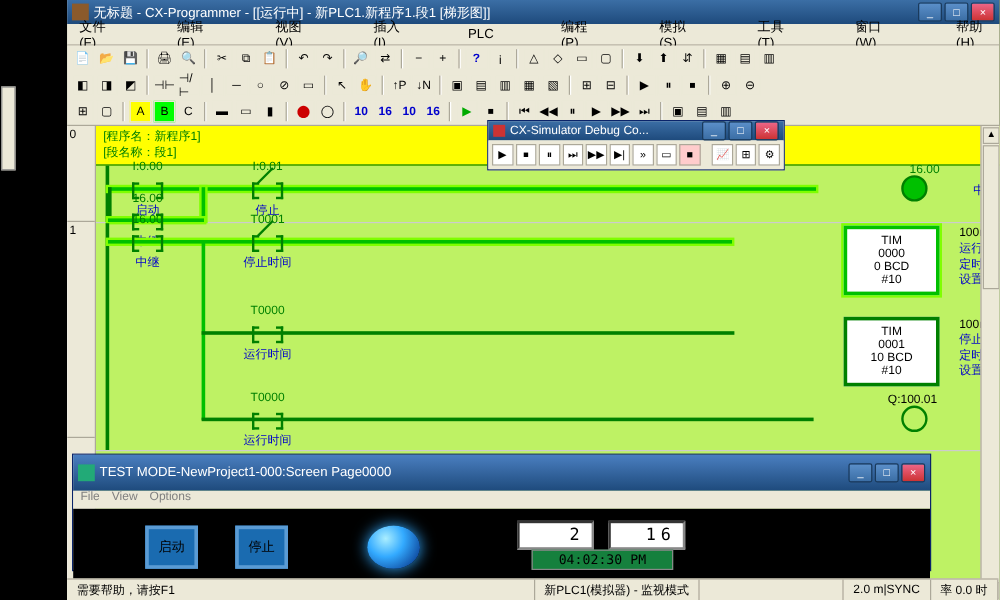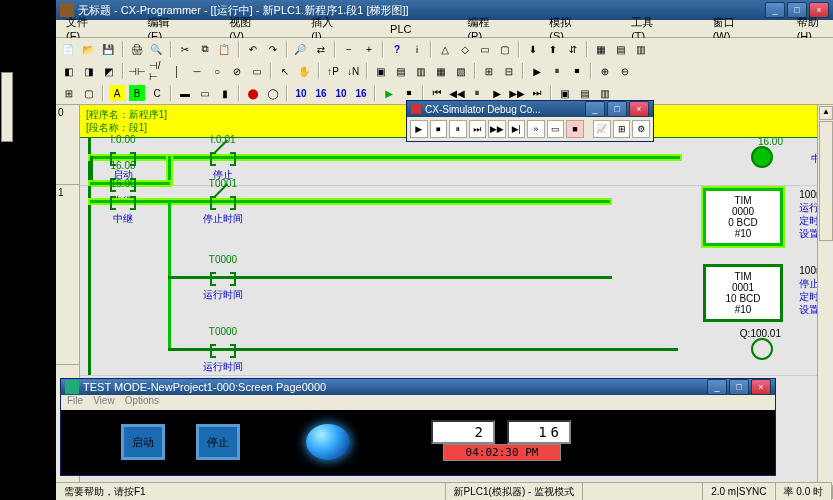--- a/index.html
+++ b/index.html
@@ -19,21 +19,21 @@
   
   .toolbar-area { background: #ece9d8; border-bottom: 1px solid #aca899; }
   .toolbar { display: flex; align-items: center; gap: 2px; padding: 2px 4px; flex-wrap: wrap; }
   .tb-btn { width: 18px; height: 18px; background: #ece9d8; border: 1px solid #ece9d8; display: inline-flex; align-items: center; justify-content: center; font-size: 10px; cursor: pointer; }
   .tb-sep { width: 2px; height: 16px; border-left: 1px solid #aca899; border-right: 1px solid #fff; margin: 0 2px; }
   
   .work-area { flex: 1; display: flex; background: #fff; position: relative; overflow: hidden; }
   .gutter { width: 24px; background: #ece9d8; border-right: 1px solid #aca899; font-size: 10px; color: #000; }
   .gutter div { height: 80px; padding: 2px; border-bottom: 1px solid #aca899; }
   
-  .ladder-canvas { flex: 1; background: #e5e5e5; position: relative; font-size: 10px; color: #008000; overflow: hidden; }
+  .ladder-canvas { flex: 1; background: #bef264; position: relative; font-size: 10px; color: #008000; overflow: hidden; }
   .rung-header { background: #ffff00; padding: 3px 6px; color: #008000; border-bottom: 1px solid #008000; line-height: 13px; }
   
   .rung { position: relative; height: 90px; border-bottom: 1px solid #ccc; }
   .rail-L { position: absolute; left: 8px; top: 0; bottom: 0; width: 3px; background: #008000; }
   .wire { position: absolute; height: 3px; background: #008000; }
   .wire.green-active { background: #00c000; box-shadow: 0 0 0 2px #7fff00; }
   .vwire { position: absolute; width: 3px; background: #008000; }
   .contact { position: absolute; width: 30px; height: 22px; }
   .contact .bracket { position: absolute; top: 6px; width: 6px; height: 14px; border: 2px solid #008000; }
   .contact .bracket.l { left: 2px; border-right: none; }
@@ -54,28 +54,28 @@
   .scroll-thumb { position: absolute; left: 1px; width: 14px; background: #ece9d8; border: 1px solid #aca899; }
   
   
   .sim-window { position: absolute; left: 406px; top: 100px; width: 248px; background: #ece9d8; border: 1px solid #0a246a; }
   .sim-window .title-bar { height: 16px; font-size: 10px; }
   .sim-tb { background: #ece9d8; padding: 3px; display: flex; gap: 2px; }
   .sim-btn { width: 18px; height: 18px; background: #fff; border: 1px solid #aca899; font-size: 9px; text-align: center; line-height: 16px; cursor: pointer; }
   
   
   .hmi-window { position: absolute; left: 60px; top: 378px; width: 716px; height: 98px; border: 1px solid #0a246a; }
-  .hmi-window .title-bar { height: 16px; background: linear-gradient(to bottom,#4a7fc0,#1e4a7c); }
+  .hmi-window .title-bar { height: 30px; background: linear-gradient(to bottom,#4a7fc0,#1e4a7c); }
   .hmi-menu { height: 15px; background: #ece9d8; font-size: 10px; color: #808080; padding: 0 6px; display: flex; gap: 10px; }
   .hmi-body { height: 65px; background: #000; position: relative; }
   .hmi-btn { position: absolute; width: 44px; height: 36px; background: #1a6bb0; border: 3px solid #5a9bd4; color: #000; font-size: 11px; text-align: center; line-height: 30px; cursor: pointer; }
   .hmi-btn.stop { background: #1a6bb0; }
   .hmi-lamp { position: absolute; width: 44px; height: 36px; border-radius: 50%; background: radial-gradient(circle at 35% 30%, #aef, #3af 40%, #027 100%); box-shadow: 0 0 12px #3af; }
   .hmi-disp { position: absolute; background: #fff; border: 2px inset #888; color: #000; font-family: monospace; font-size: 14px; text-align: right; padding: 2px 6px; letter-spacing: 4px; }
-  .hmi-time { position: absolute; background: #ef4444; border: 1px solid #888; color: #000; font-family: monospace; font-size: 11px; text-align: center; padding: 1px 8px; }
+  .hmi-time { position: absolute; background: #15803d; border: 1px solid #888; color: #000; font-family: monospace; font-size: 11px; text-align: center; padding: 1px 8px; }
   
   .status-bar { position: absolute; left: 56px; bottom: 0; width: 776px; height: 18px; background: #ece9d8; border-top: 1px solid #aca899; display: flex; align-items: center; font-size: 10px; color: #000; }
   .status-cell { padding: 0 8px; border-right: 1px solid #aca899; height: 100%; display: flex; align-items: center; }
   
   
   .left-margin { position: absolute; left: 0; top: 0; width: 56px; height: 500px; background: #000; }
   .left-margin .thumb { position: absolute; top: 72px; left: 1px; width: 12px; height: 70px; background: #ece9d8; border: 1px solid #888; }
 </style>
 </head>
 <body>

